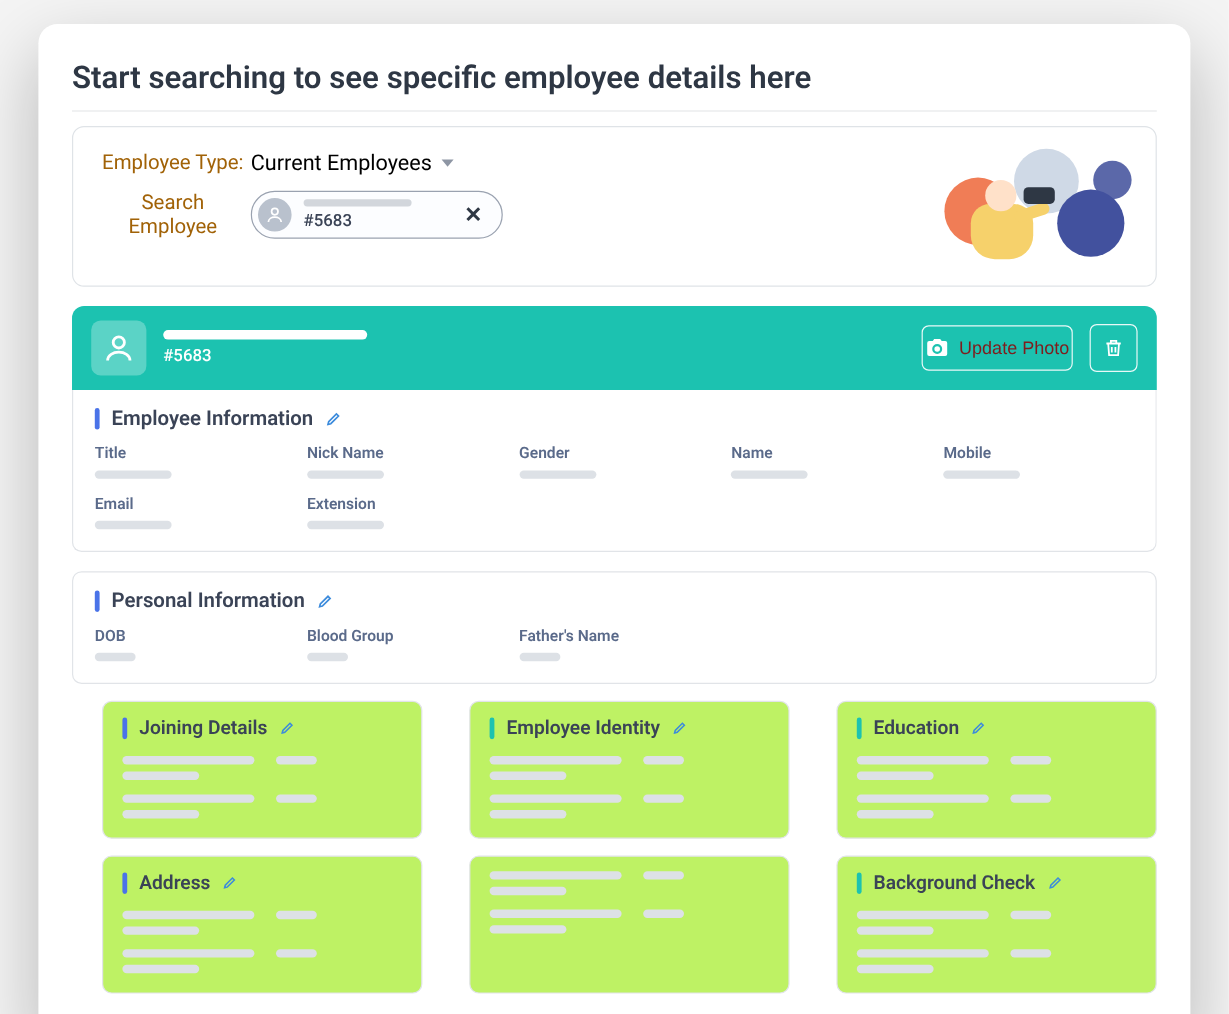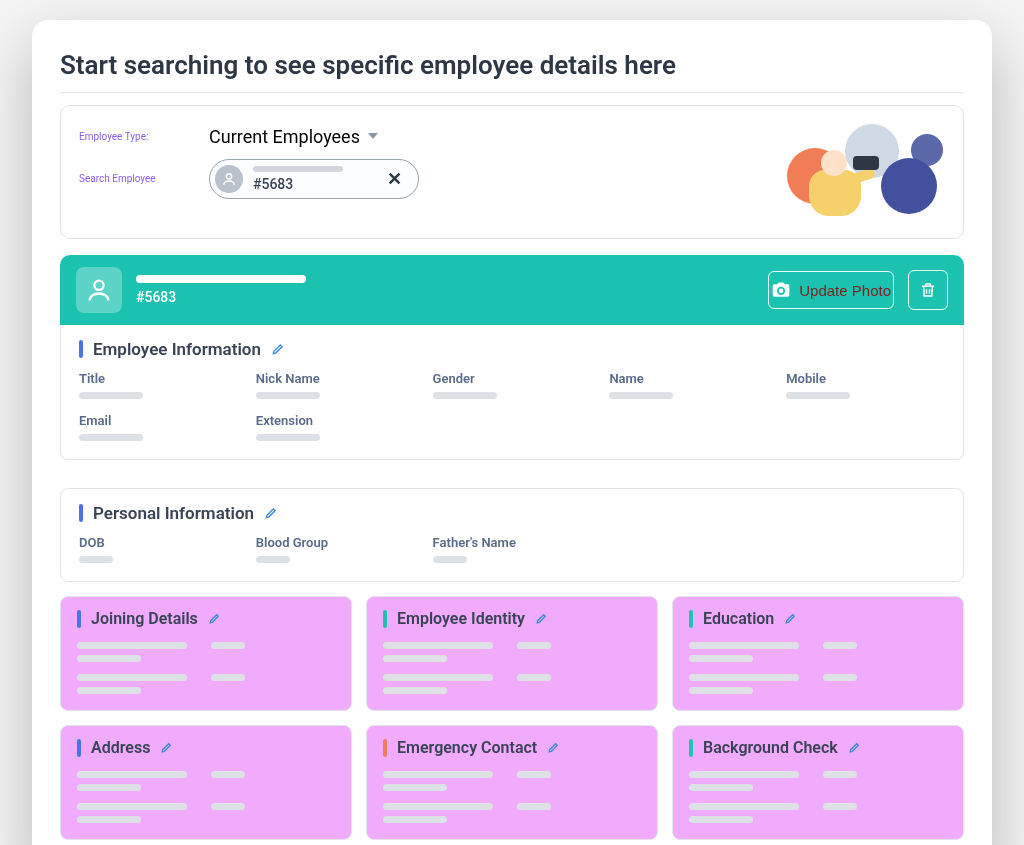--- a/index.html
+++ b/index.html
@@ -37,22 +37,23 @@
   }
   .search-left { flex: 1; }
   .form-row {
     display: flex;
     align-items: center;
     margin-bottom: 12px;
   }
   .form-row:last-child { margin-bottom: 16px; }
   .form-label {
     width: 130px;
-    font-size: 10px;
-    color: #8b5cf6;
+    font-size: 17px;
+    color: #a16207;
+    text-align: center;
   }
   .select-pill {
     display: inline-flex;
     align-items: center;
     gap: 8px;
     font-size: 18px;
     color: #000000;
     cursor: pointer;
   }
   .chev {
@@ -132,21 +133,21 @@
     color:#fff; cursor:pointer; background:transparent;
   }
 
   
   .card {
     border: 1px solid #e1e4e8;
     border-radius: 8px;
     padding: 14px 18px 18px 18px;
     background:#fff;
   }
-  .card.rounded-top-none { border-radius: 0 0 8px 8px; border-top: none; margin-bottom:28px; }
+  .card.rounded-top-none { border-radius: 0 0 8px 8px; border-top: none; margin-bottom:16px; }
   .card + .card { margin-top: 14px; }
   .sec-title {
     display:flex; align-items:center; gap:10px;
     font-size:17px; font-weight:600; color:#3a4356;
     margin-bottom: 12px;
   }
   .ticker {
     width:4px; height:18px; border-radius:2px; background:#4a73e8; display:inline-block;
   }
   .ticker.teal { background:#1cc2b0; }
@@ -177,21 +178,22 @@
   .card-grid {
     display:grid;
     grid-template-columns: repeat(3, 1fr);
     gap: 14px;
     margin-top: 14px;
   }
   .mini-card {
     border:1px solid #e1e4e8;
     border-radius:8px;
     padding: 12px 24px 16px 16px;
-    background:#f0abfc;
+    background:#bef264;
+    margin-left:25px;
   }
   .mini-card .sec-title { font-size:16px; margin-bottom:14px; }
   .ph-grid {
     display:grid;
     grid-template-columns: 1fr 1fr;
     gap: 12px 18px;
   }
   .ph-cell { display:flex; flex-direction:column; gap:6px; }
 
   svg { display:block; }
@@ -447,29 +449,20 @@
             <div class="ph long"></div>
             <div class="ph med"></div>
           </div>
         <div class="ph-cell">
             <div class="ph short"></div>
           </div>
       </div>
     </div>
 
     <div class="mini-card">
-      <div class="sec-title">
-        <span class="ticker coral"></span>
-        <span>Emergency Contact</span>
-        <span class="pencil">
-            <svg width="13" height="13" viewBox="0 0 24 24" fill="none" stroke="#3c8bdc" stroke-width="2.4">
-              <path d="M4 20l4-1 11-11-3-3L5 16l-1 4z"></path>
-            </svg>
-          </span>
-      </div>
       <div class="ph-grid">
         <div class="ph-cell">
             <div class="ph long"></div>
             <div class="ph med"></div>
           </div>
         <div class="ph-cell">
             <div class="ph short"></div>
           </div>
         <div class="ph-cell">
             <div class="ph long"></div>

